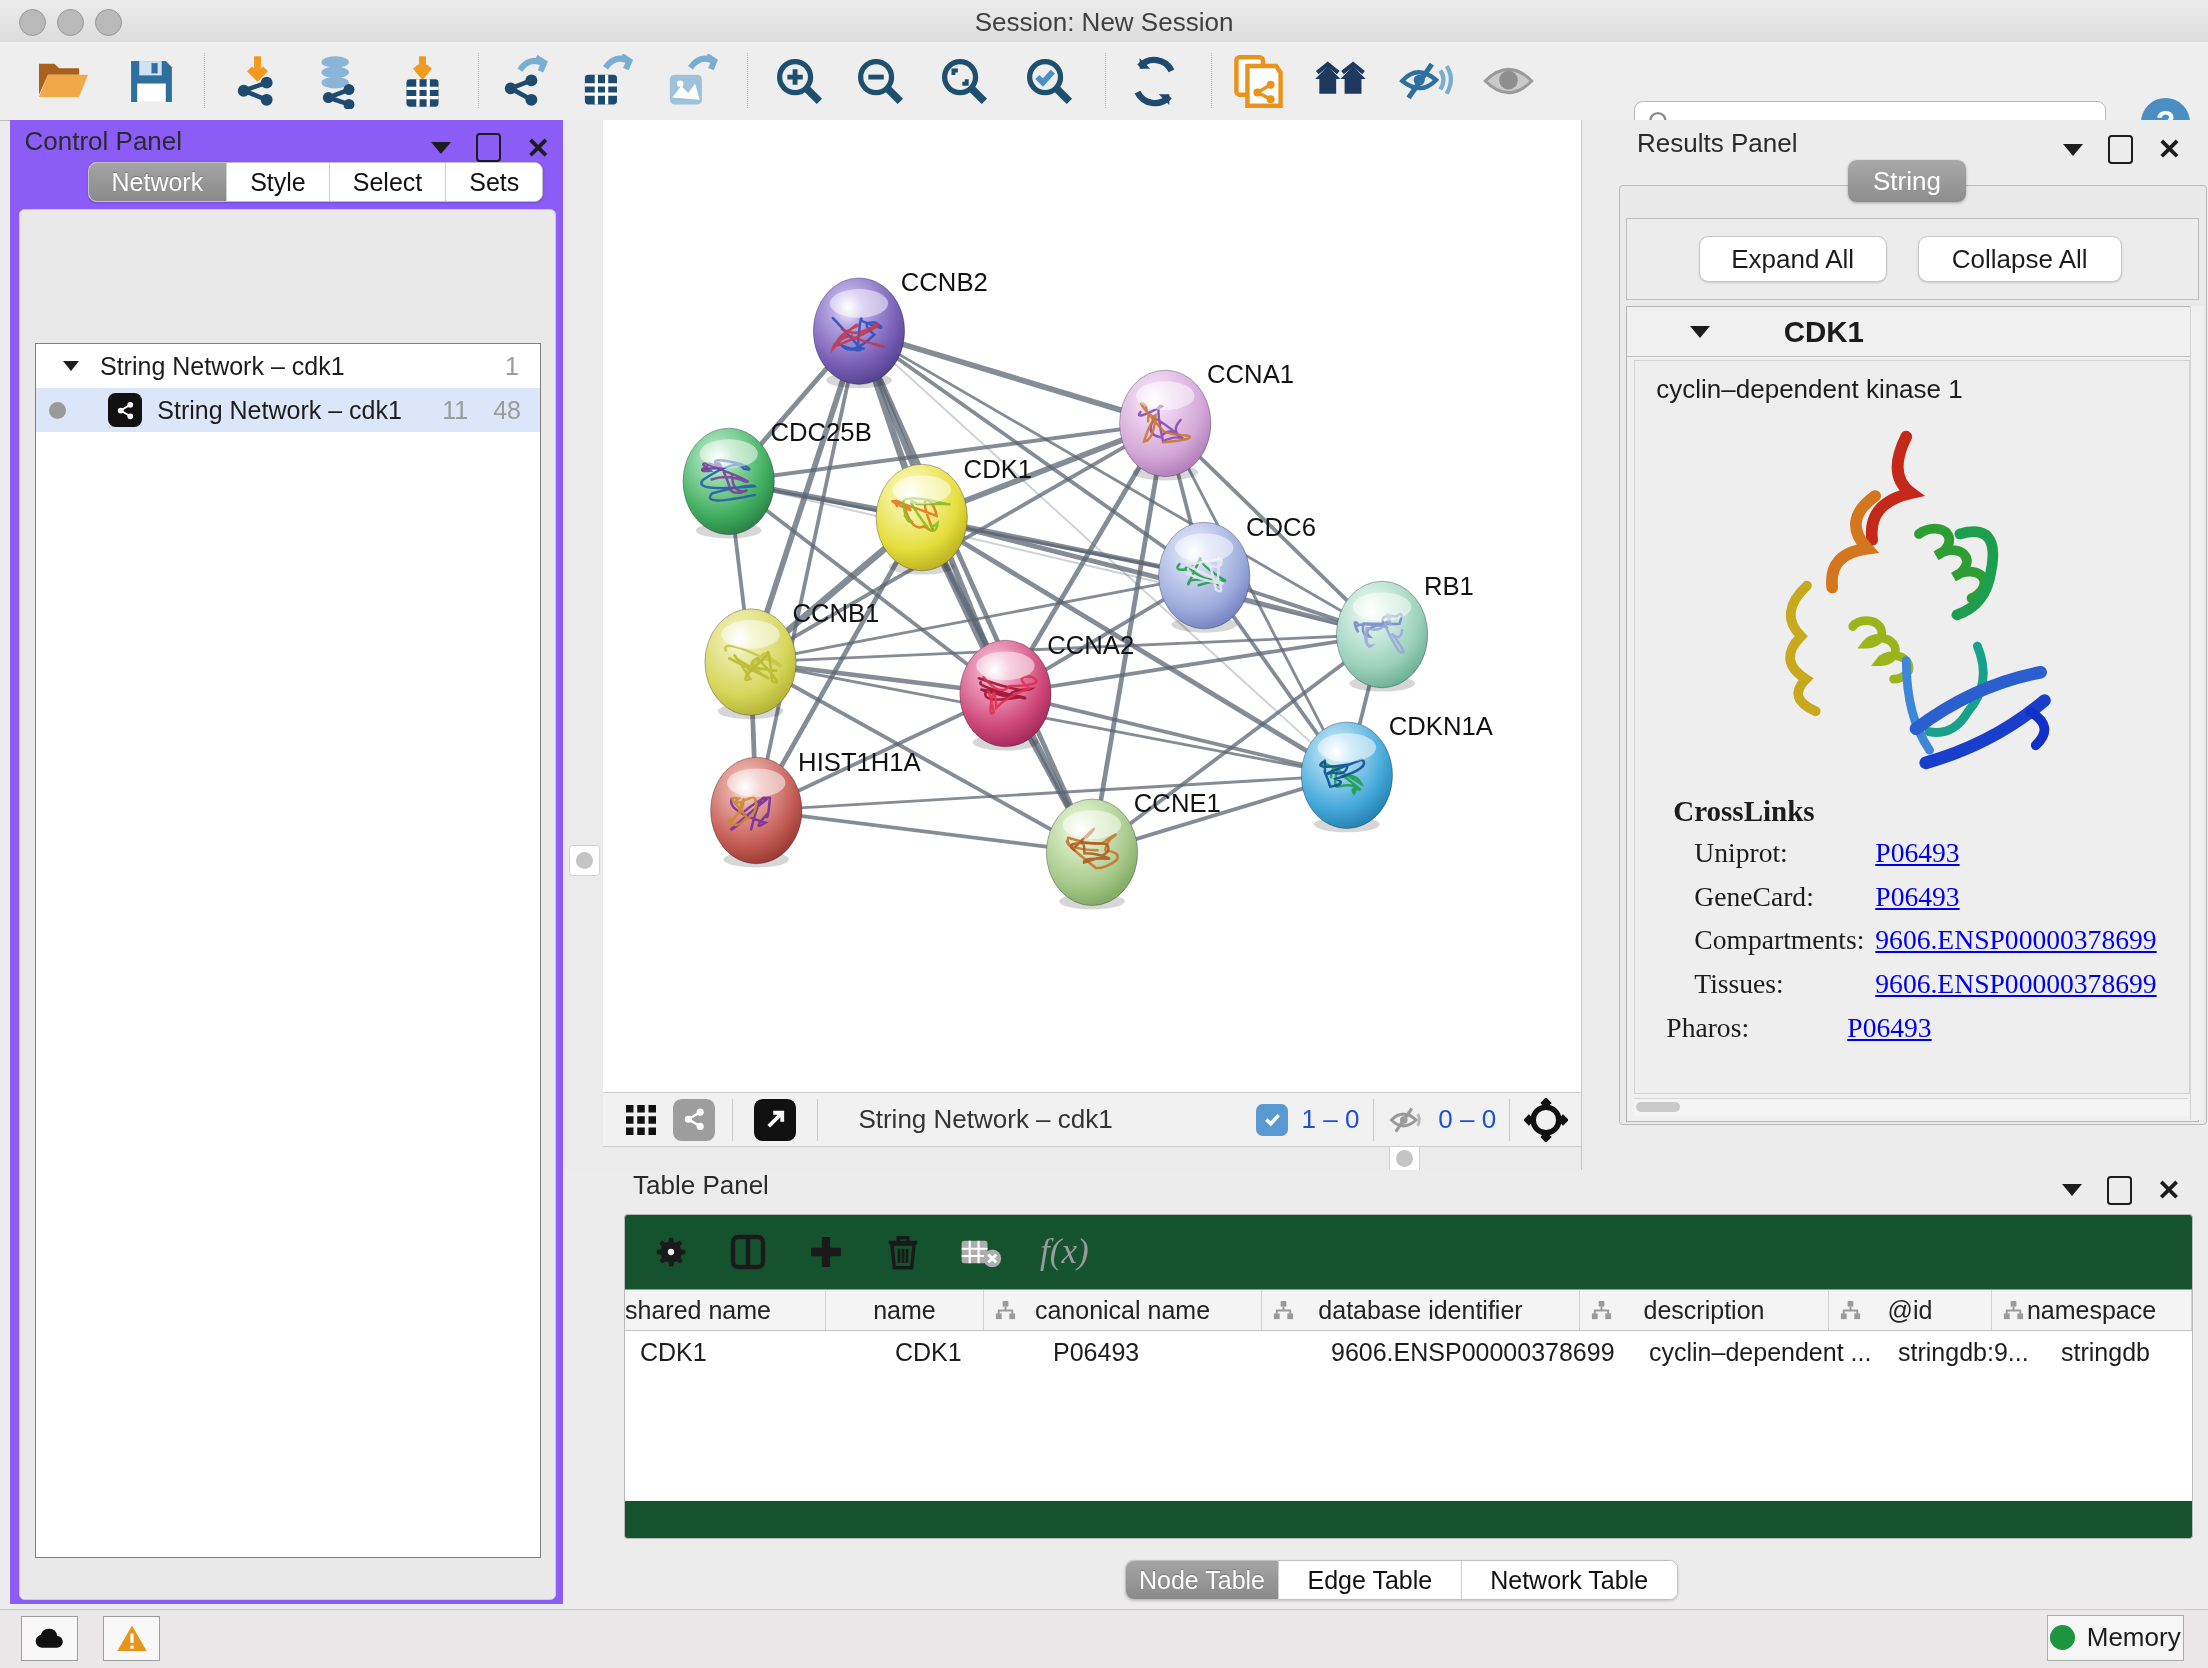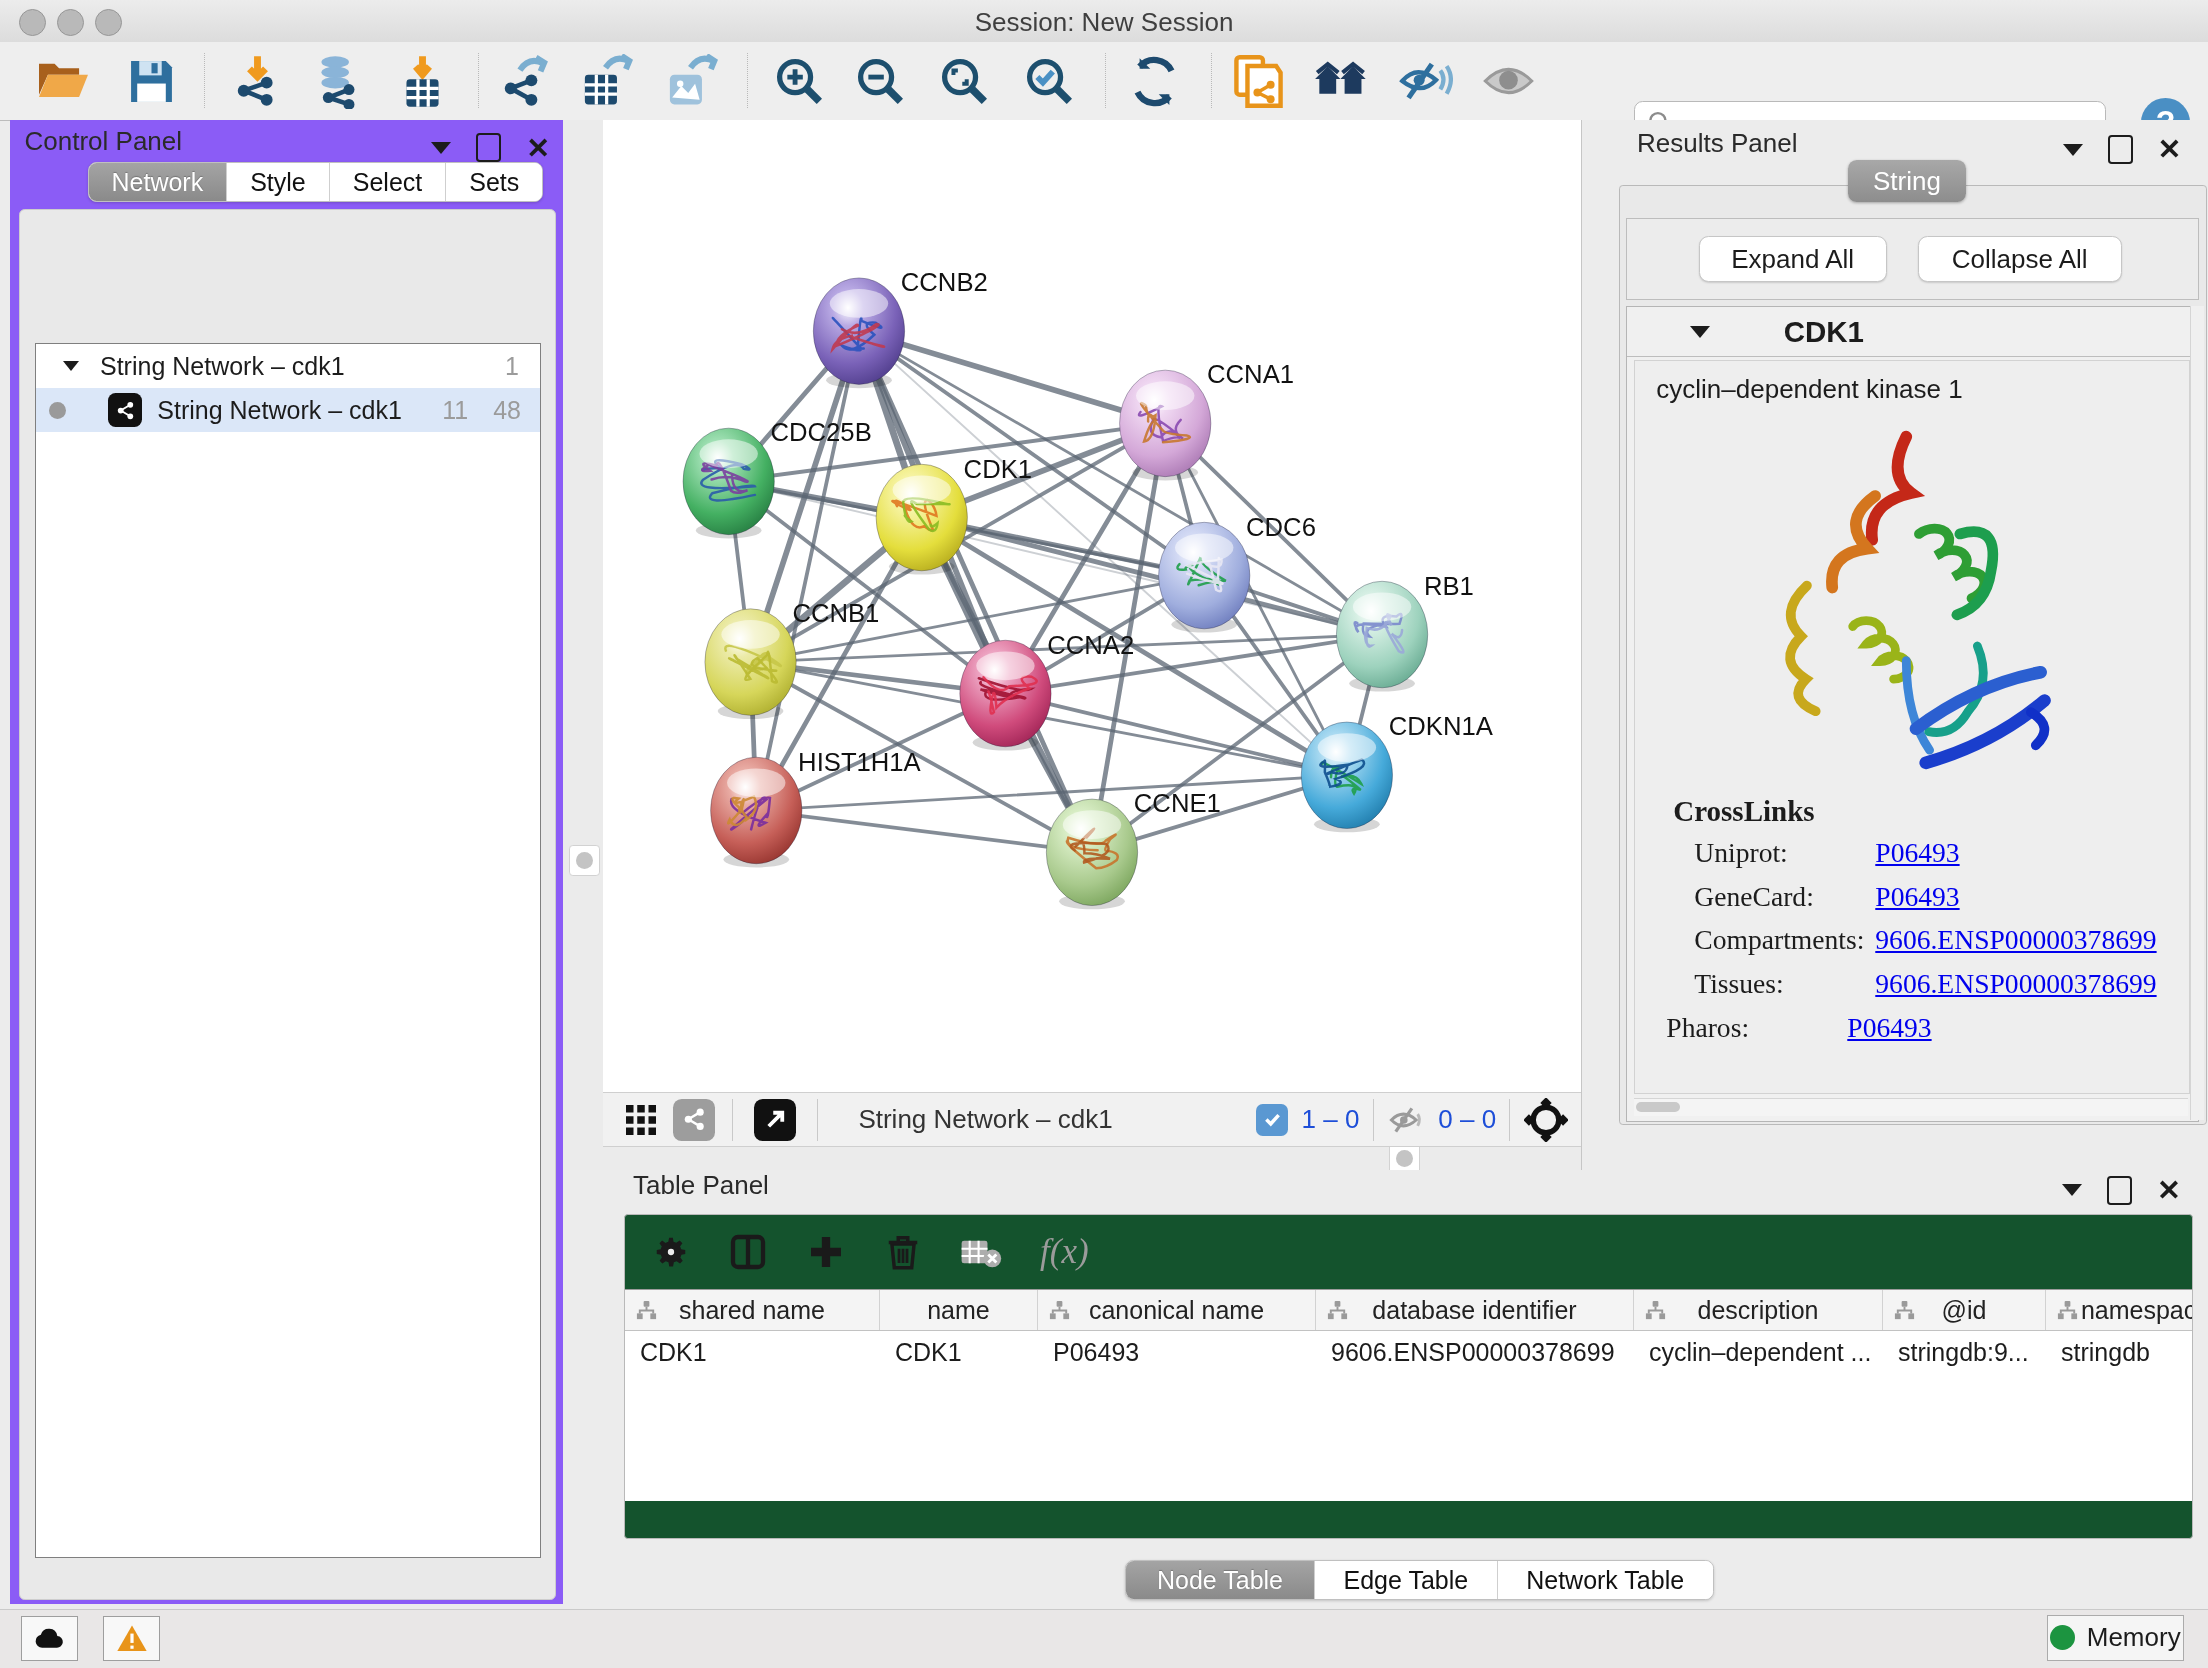--- a/index.html
+++ b/index.html
@@ -63,21 +63,21 @@
   .serif{font-family:"Liberation Serif",serif;}
   .xlink{color:#0000ee;text-decoration:underline;}
   .xrow{position:absolute;left:0;width:100%;height:44px;display:flex;align-items:center;font-size:27.6px;}
   .rvscroll{position:absolute;right:1.9px;top:120px;width:13.3px;height:814px;background:#f0f0f0;border-left:1px solid #d5d5d5;}
   .rhscroll{position:absolute;left:7.6px;top:791px;width:554px;height:17px;background:#f4f4f4;border-top:1px solid #d5d5d5;}
   
   .tpanel{left:563px;top:1170px;width:1645px;height:434px;background:#ececec;}
   .tcard{position:absolute;left:61px;top:44px;width:1567px;height:323px;background:#14532d;border:1px solid #b9b9b9;border-radius:3.8px;overflow:hidden;}
   .ttoolbar{position:absolute;left:0;top:0;width:100%;height:74px;display:flex;align-items:center;gap:38px;padding-left:27px;box-sizing:border-box;}
   .tgrid{position:absolute;left:0;top:74px;width:100%;height:211px;background:#fff;border-top:1px solid #9c9c9c;}
-  .thead{display:flex;height:40px;background:#f4f4f4;border-bottom:1px solid #c2c2c2;}
+  .thead{display:flex;height:40px;background:#f4f4f4;border-bottom:1px solid #c2c2c2;justify-content:flex-end;}
   .thcell{position:relative;display:flex;align-items:center;justify-content:center;border-right:1px solid #d2d2d2;font-size:25px;color:#222;box-sizing:border-box;flex:none;}
   .thcell .tico{position:absolute;left:9.5px;top:8.6px;}
   .trow{display:flex;height:42px;}
   .tdcell{display:flex;align-items:center;padding-left:15px;font-size:25px;box-sizing:border-box;flex:none;}
   
   .statusbar{left:0;top:1609px;width:2208px;height:59px;background:#e9e7e7;border-top:1px solid #cacaca;}
   .stbtn{position:absolute;top:5.7px;width:55px;height:43px;background:#f8f8f8;border:1.9px solid #9e9e9e;display:flex;align-items:center;justify-content:center;}
   .membtn{position:absolute;left:2047px;top:4.8px;width:135px;height:44px;background:#f5f5f5;border:1.9px solid #ababab;
     display:flex;align-items:center;justify-content:center;gap:11.4px;font-size:26px;}
   .memdot{width:25px;height:25px;border-radius:50%;background:#1c9440;}
@@ -724,21 +724,21 @@
               <div class="tdcell" style="width: 318px;">9606.ENSP00000378699</div>
               <div class="tdcell" style="width: 249px;">cyclin–dependent ...</div>
               <div class="tdcell" style="width: 163px;">stringdb:9...</div>
               <div class="tdcell" style="width: 200px;">stringdb</div>
             </div>
           </div>
 
       </div>
     </div>
     <div class="seg abs" style="left:562px;top:390px">
-      <div class="tab sel" style="padding:0 31px">Node Table</div>
+      <div class="tab sel" style="padding:0 13px">Node Table</div>
       <div class="tab" style="padding:0 28.5px">Edge Table</div>
       <div class="tab" style="padding:0 28.5px">Network Table</div>
     </div>
   </div>
 
   <div class="abs statusbar">
     <div class="stbtn" style="left:21px">
       <svg width="34" height="25" viewBox="0 0 26 18">
           <path d="M7 16a5 5 0 0 1-1-9.9A6.5 6.5 0 0 1 18.6 7 4.5 4.5 0 0 1 18 16z" fill="#111"></path>
         </svg>

